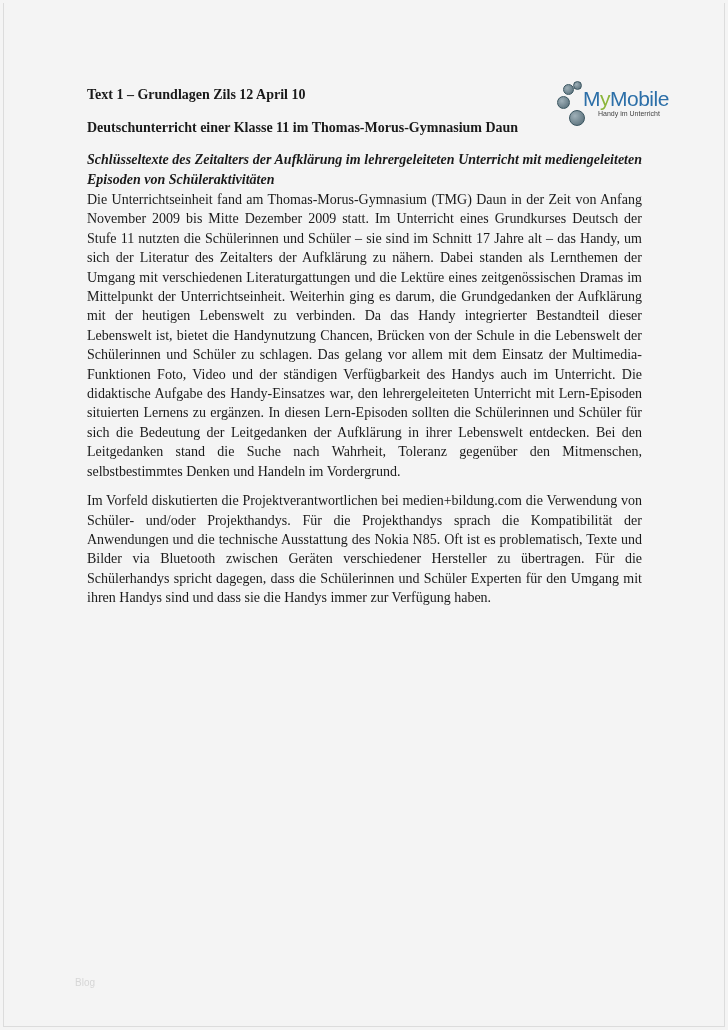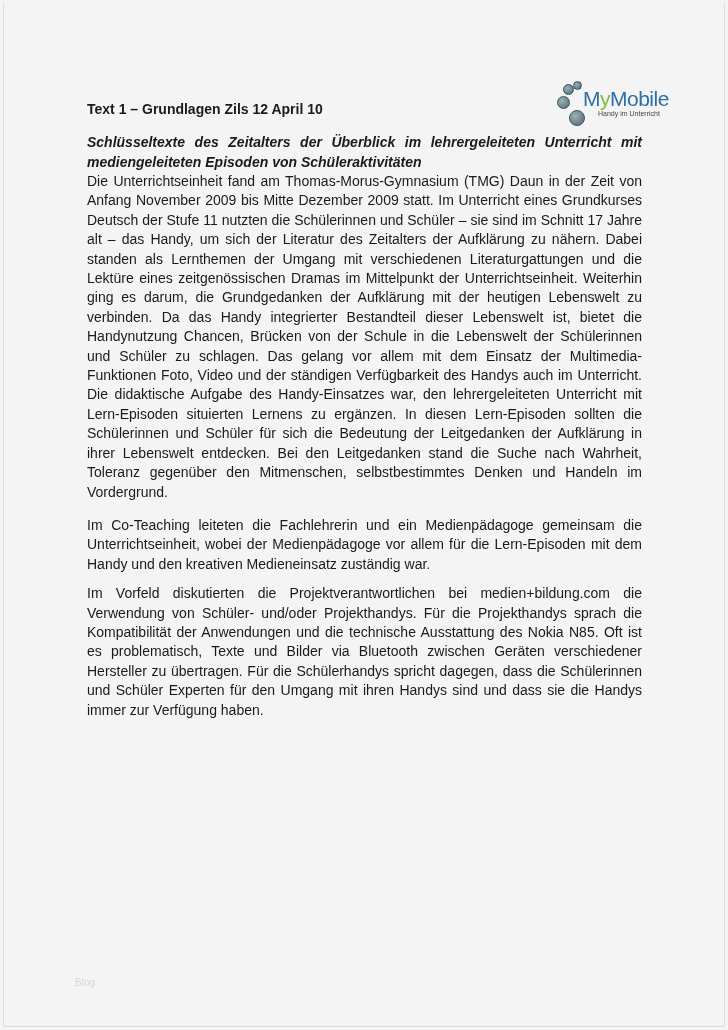--- a/index.html
+++ b/index.html
@@ -9,21 +9,21 @@
     position: relative; overflow: hidden;
     font-family: "Liberation Sans", sans-serif;
     color: #1a1a1a;
   }
   .page-border {
     position: absolute; left: 3px; top: 3px; right: 3px; bottom: 3px;
     border-left: 1px solid #dcdcdc; border-right: 1px solid #dcdcdc;
     border-bottom: 1px solid #dcdcdc;
     pointer-events: none;
   }
-  .content { position: absolute; left: 87px; top: 100px; width: 555px; }
+  .content { position: absolute; left: 87px; top: 86px; width: 555px; font-family: Liberation Serif, serif; }
   .doc-title { font-weight: bold; font-size: 14px; line-height: 18px; margin: 0 0 14px 0; }
   .doc-subtitle {
     font-weight: bold; font-size: 14px; line-height: 20px; margin: 0;
   }
   .doc-subtitle .l1 { display: block; width: 448px; text-align: justify; text-align-last: justify; }
   .doc-lead {
     font-weight: bold; font-style: italic; font-size: 14px; line-height: 20px;
     margin: 12px 0 0 0; text-align: justify;
   }
   .body-text {
@@ -68,20 +68,20 @@
   <span class="bubble b2"></span>
   <span class="bubble b3"></span>
   <span class="bubble b4"></span>
   <div class="brand"><span>M</span><span class="y">y</span><span>Mobile</span></div>
   <div class="tag">Handy im Unterricht</div>
 </div>
 
 <div class="content">
   <h1 class="doc-title">Text 1 – Grundlagen Zils 12 April 10</h1>
   <h2 class="doc-subtitle">
+    <span>Deutschunterricht einer Klasse 11 im Thomas-Morus-Gymnasium Daun</span>
   </h2>
-  <p class="doc-lead">Schlüsseltexte des Zeitalters der Überblick im lehrergeleiteten Unterricht mit mediengeleiteten Episoden von Schüleraktivitäten</p>
+  <p class="doc-lead">Schlüsseltexte des Zeitalters der Aufklärung im lehrergeleiteten Unterricht mit mediengeleiteten Episoden von Schüleraktivitäten</p>
   <p class="body-text p1">Die Unterrichtseinheit fand am Thomas-Morus-Gymnasium (TMG) Daun in der Zeit von Anfang November 2009 bis Mitte Dezember 2009 statt. Im Unterricht eines Grundkurses Deutsch der Stufe 11 nutzten die Schülerinnen und Schüler – sie sind im Schnitt 17 Jahre alt – das Handy, um sich der Literatur des Zeitalters der Aufklärung zu nähern. Dabei standen als Lernthemen der Umgang mit verschiedenen Literaturgattungen und die Lektüre eines zeitgenössischen Dramas im Mittelpunkt der Unterrichtseinheit. Weiterhin ging es darum, die Grundgedanken der Aufklärung mit der heutigen Lebenswelt zu verbinden. Da das Handy integrierter Bestandteil dieser Lebenswelt ist, bietet die Handynutzung Chancen, Brücken von der Schule in die Lebenswelt der Schülerinnen und Schüler zu schlagen. Das gelang vor allem mit dem Einsatz der Multimedia-Funktionen Foto, Video und der ständigen Verfügbarkeit des Handys auch im Unterricht. Die didaktische Aufgabe des Handy-Einsatzes war, den lehrergeleiteten Unterricht mit Lern-Episoden situierten Lernens zu ergänzen. In diesen Lern-Episoden sollten die Schülerinnen und Schüler für sich die Bedeutung der Leitgedanken der Aufklärung in ihrer Lebenswelt entdecken. Bei den Leitgedanken stand die Suche nach Wahrheit, Toleranz gegenüber den Mitmenschen, selbstbestimmtes Denken und Handeln im Vordergrund.</p>
-  <p class="body-text p2">Im Co-Teaching leiteten die Fachlehrerin und ein Medienpädagoge gemeinsam die Unterrichtseinheit, wobei der Medienpädagoge vor allem für die Lern-Episoden mit dem Handy und den kreativen Medieneinsatz zuständig war.</p>
   <p class="body-text p3">Im Vorfeld diskutierten die Projektverantwortlichen bei medien+bildung.com die Verwendung von Schüler- und/oder Projekthandys. Für die Projekthandys sprach die Kompatibilität der Anwendungen und die technische Ausstattung des Nokia N85. Oft ist es problematisch, Texte und Bilder via Bluetooth zwischen Geräten verschiedener Hersteller zu übertragen. Für die Schülerhandys spricht dagegen, dass die Schülerinnen und Schüler Experten für den Umgang mit ihren Handys sind und dass sie die Handys immer zur Verfügung haben.</p>
 </div>
 
 <div class="watermark">Blog</div>
 
 </body></html>

